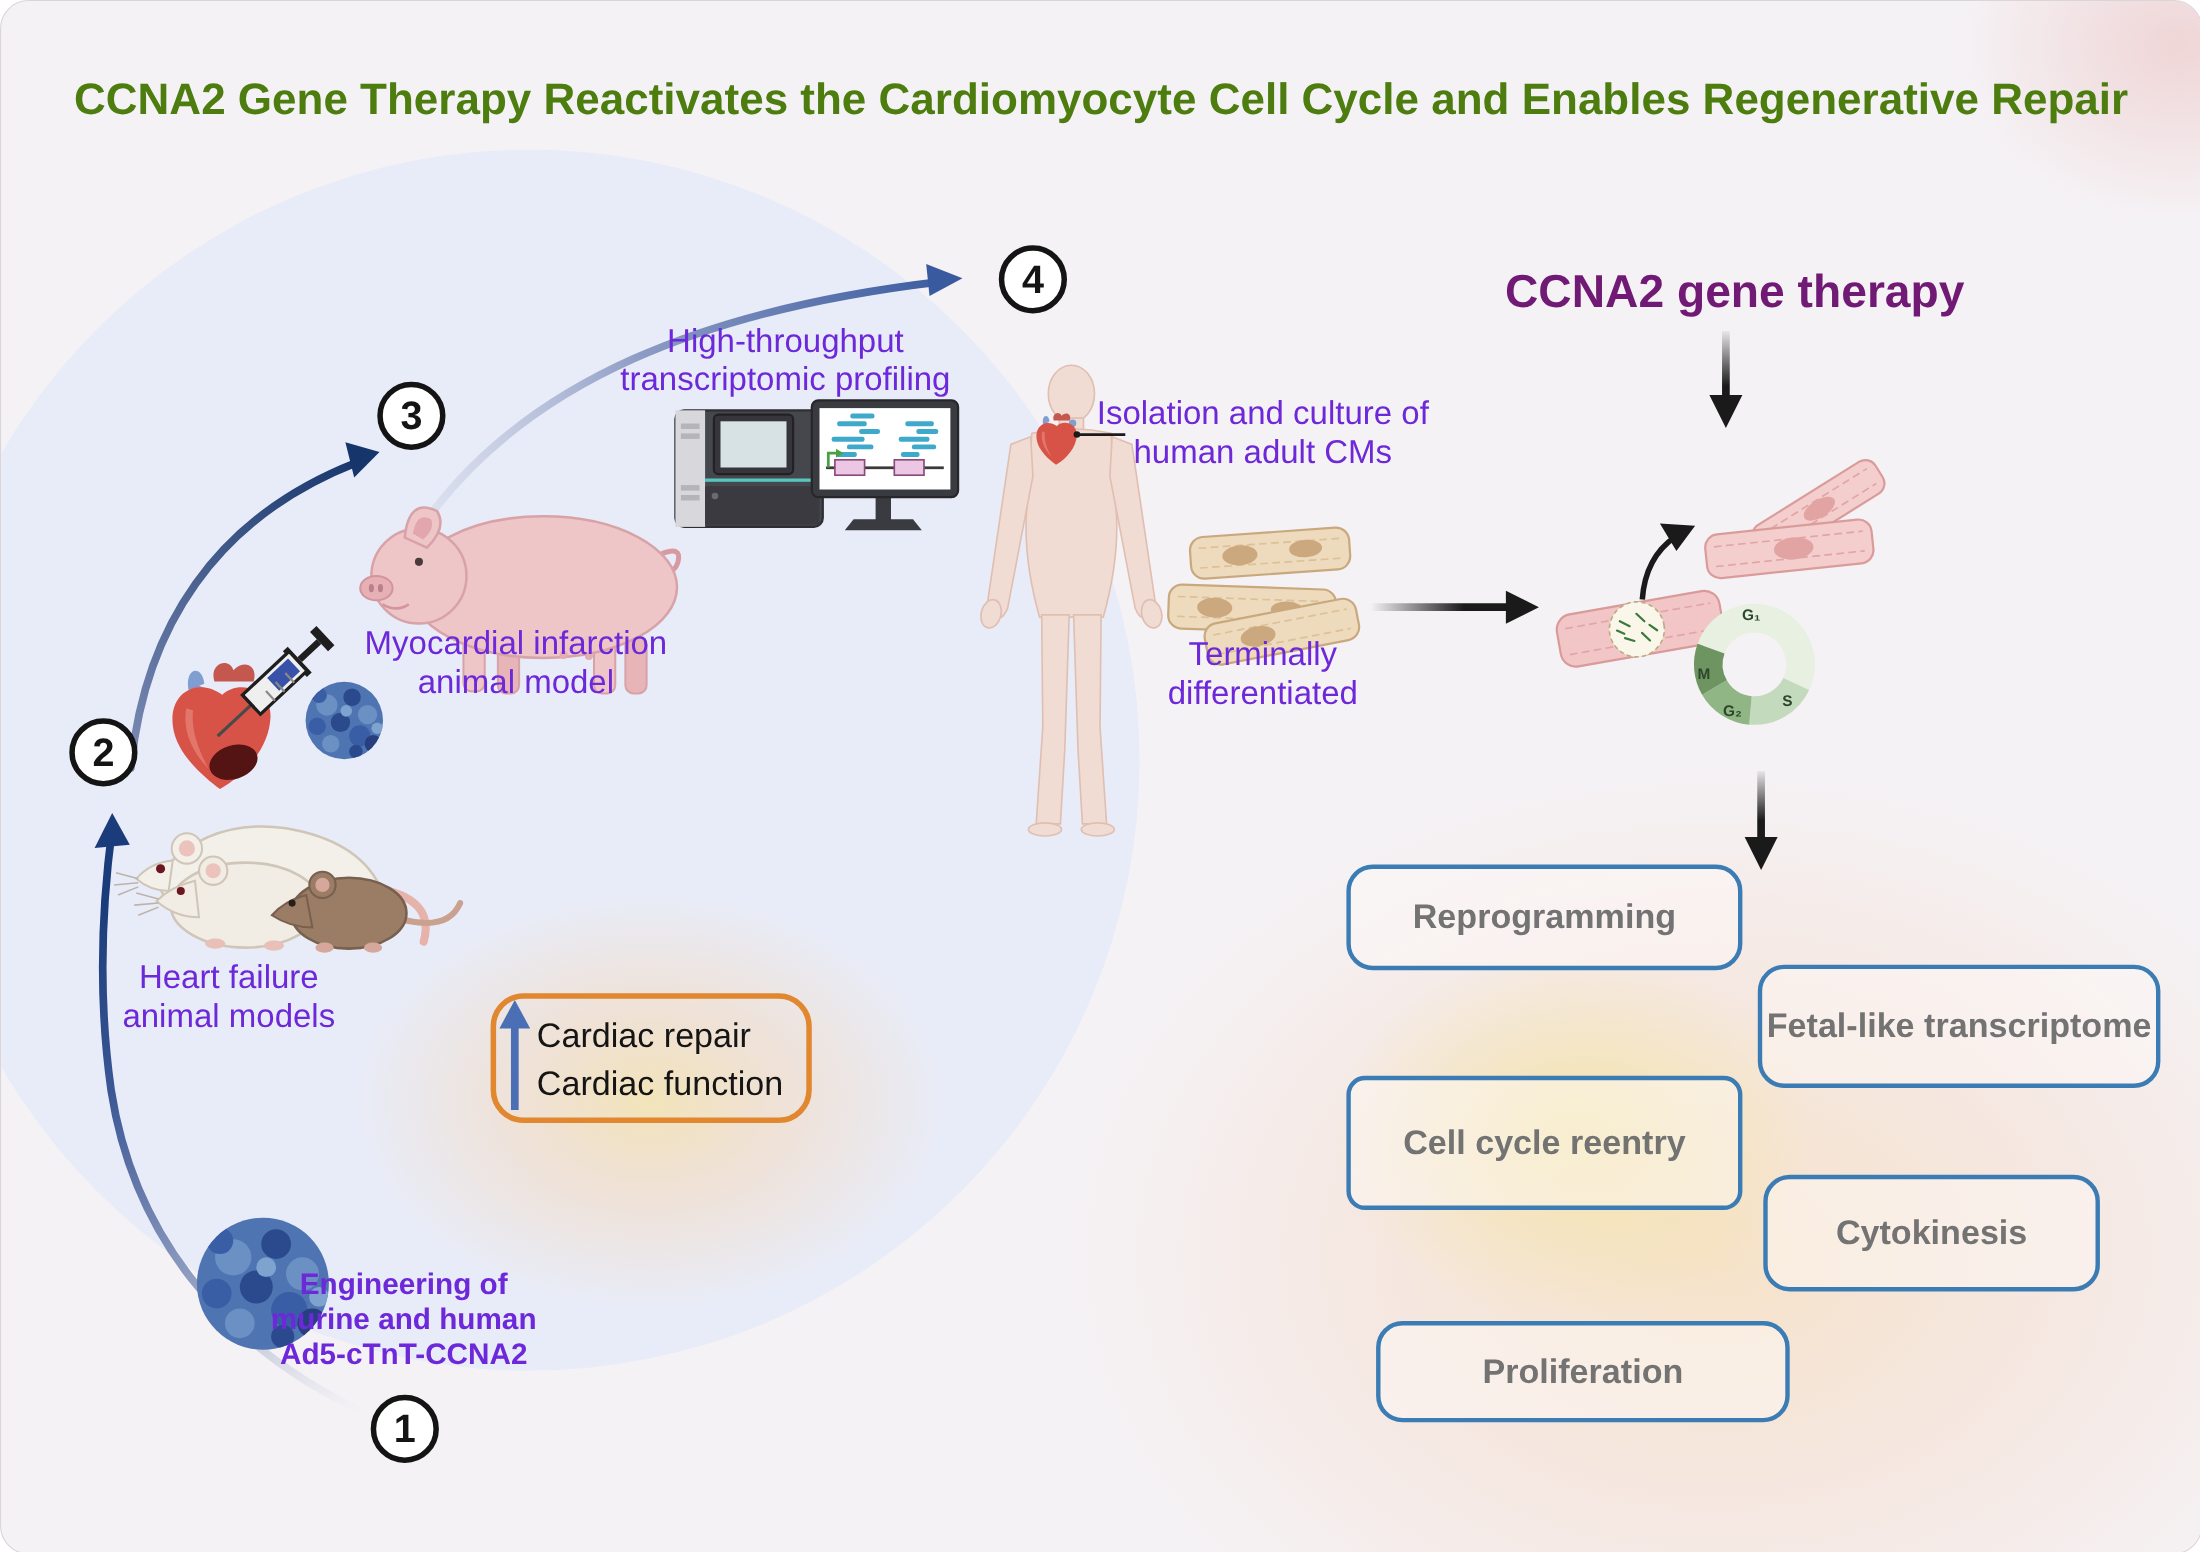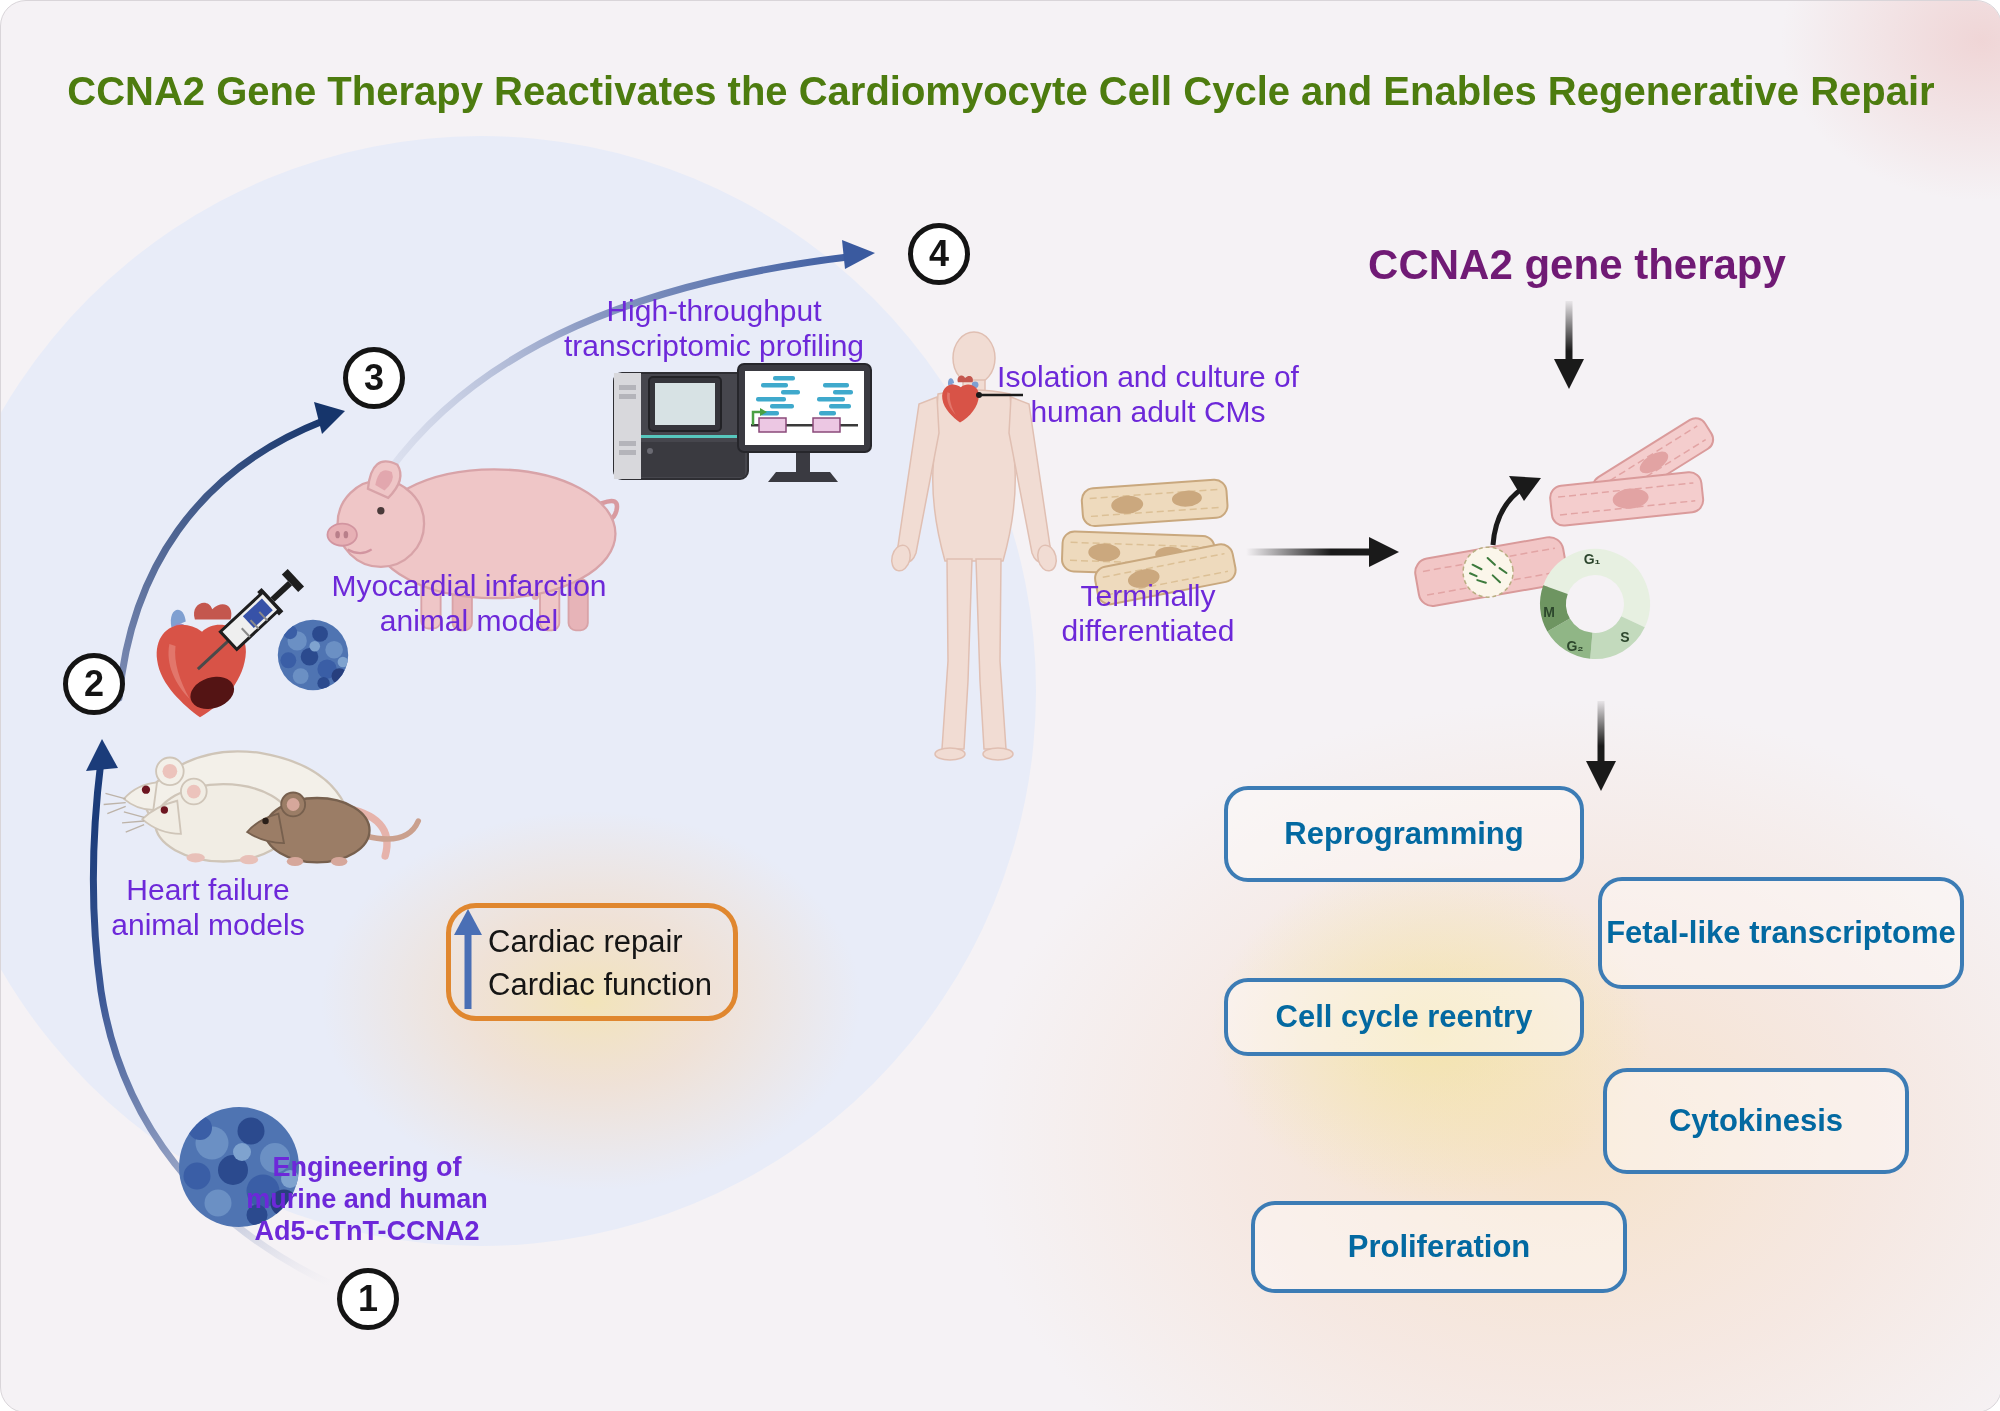--- a/index.html
+++ b/index.html
@@ -10,24 +10,24 @@
        color:#6d28d9;font-size:30px;line-height:1.18;}
   .page-title{position:absolute;left:0;right:0;top:68px;text-align:center;font-size:40px;
               font-weight:700;color:#4d7c0f;}
   .therapy-title{font-size:42px;font-weight:700;color:#701a75;}
   .step1-label{font-size:27px;font-weight:700;}
   .num-circle{position:absolute;width:62px;height:62px;border:5px solid #141414;border-radius:50%;
               background:#ffffff;display:flex;align-items:center;justify-content:center;
               font-size:36px;font-weight:700;color:#141414;box-sizing:border-box;}
   .outcome-box{position:absolute;border:4px solid #3c7cb5;border-radius:24px;
                background:rgba(255,251,249,0.45);display:flex;align-items:center;justify-content:center;
-               font-size:31px;font-weight:700;color:#0369a1;box-sizing:border-box;}
+               font-size:31px;font-weight:700;color:#737373;box-sizing:border-box;}
   .ob1{left:1223px;top:785px;width:360px;height:96px;}
   .ob2{left:1597px;top:876px;width:366px;height:112px;}
-  .ob3{left:1223px;top:977px;width:360px;height:78px;}
+  .ob3{left:1223px;top:977px;width:360px;height:122px;border-radius:17px;}
   .ob4{left:1602px;top:1067px;width:306px;height:106px;}
   .ob5{left:1250px;top:1200px;width:376px;height:92px;}
   .cardiac-box{position:absolute;left:445px;top:902px;width:292px;height:118px;border:5px solid #e0872f;
                border-radius:30px;box-sizing:border-box;}
   .cardiac-text{position:absolute;left:487px;top:919px;font-size:31px;line-height:43px;color:#151515;}
   .phase-label{position:absolute;transform:translate(-50%,-50%);font-size:14px;font-weight:700;color:#2c462c;}
 </style>
 </head>
 <body>
 

